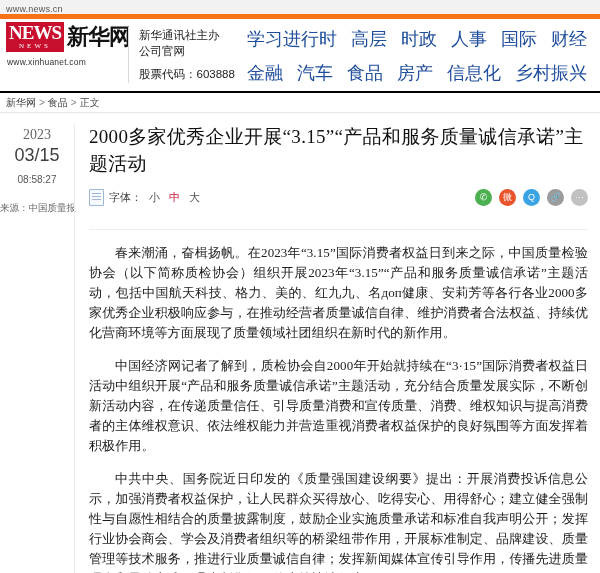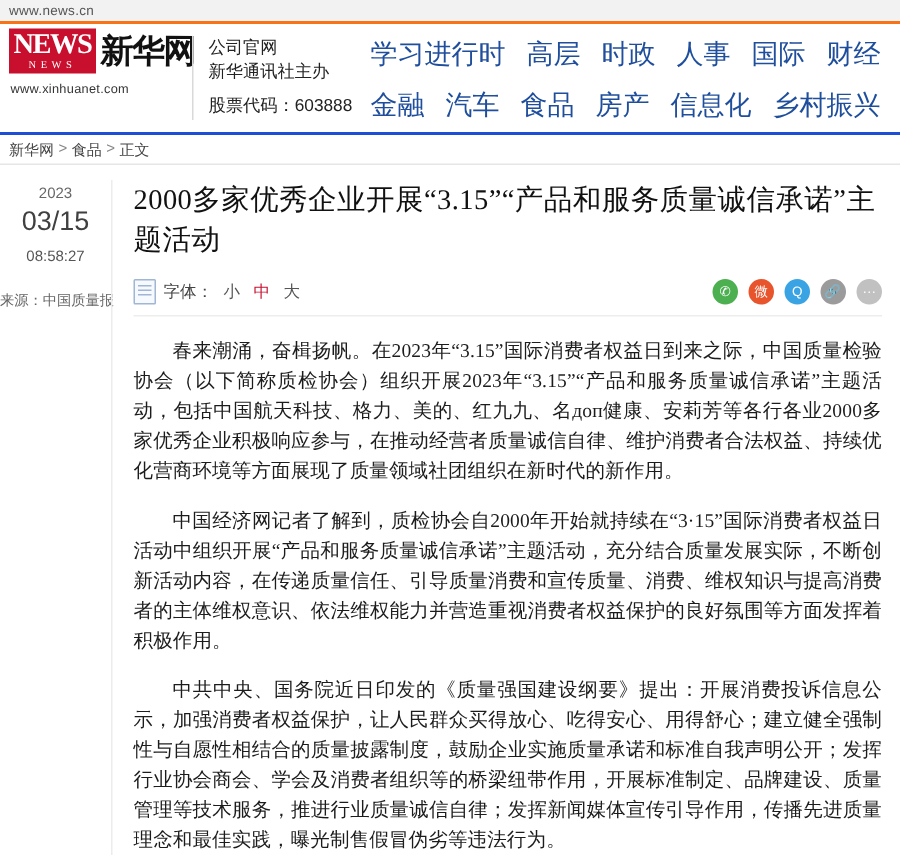--- a/index.html
+++ b/index.html
@@ -18,35 +18,35 @@
     position: relative;
     width: 600px;
     height: 573px;
     background: #fff;
   }
 
   
   .topbar {
     height: 14px;
     background: #f2f2f2;
-    border-bottom: 2px solid #f97316;
+    border-bottom: 5px solid #f97316;
     font-size: 9px;
     color: #555;
     display: flex;
-    align-items: center;
+    align-items: flex-end;
     padding-left: 6px;
     letter-spacing: .2px;
   }
 
   
   .masthead {
     display: flex;
     align-items: stretch;
     height: 72px;
-    border-bottom: 2px solid #1d4ed8;
+    border-bottom: 2px solid #000000;
     background: #fff;
   }
   .logo-block {
     width: 128px;
     padding: 3px 4px 0 6px;
     box-sizing: border-box;
   }
   .logo-row {
     display: flex;
     align-items: center;
@@ -139,22 +139,23 @@
     padding-top: 6px;
   }
   .meta {
     width: 74px;
     text-align: center;
     padding-top: 8px;
     box-sizing: border-box;
     color: #555;
   }
   .meta .year {
-    font-size: 10px;
+    font-size: 14px;
     color: #666;
+    font-family: Liberation Serif, serif;
   }
   .meta .date {
     font-size: 18px;
     color: #404040;
     line-height: 26px;
     margin-top: -1px;
     font-family: "Liberation Sans", sans-serif;
   }
   .meta .time {
     font-size: 10px;
@@ -185,21 +186,21 @@
     color: #111;
     margin: 2px 0 4px 0;
     letter-spacing: .3px;
   }
 
   
   .toolbar {
     display: flex;
     align-items: flex-start;
     margin-top: 12px;
-    padding-bottom: 7px;
+    padding-bottom: 23px;
     border-bottom: 1px solid #ededed;
     font-size: 11px;
     color: #555;
   }
   .tool-left {
     display: flex;
     align-items: center;
     flex: 1;
   }
   .doc-icon {
@@ -284,22 +285,22 @@
           <span class="sub">NEWS</span>
         </div>
         <div class="logo-cn">新华网</div>
       </div>
       <div class="logo-url">www.xinhuanet.com</div>
     </div>
 
     <div class="brandline"></div>
 
     <div class="agency">
+      <div>新华通讯社主办</div>
       <div>公司官网</div>
-      <div>新华通讯社主办</div>
       <div class="code">股票代码：603888</div>
     </div>
 
     <div class="navcols">
       <div class="navrow">
         <span class="item">学习进行时</span>
         <span class="item">高层</span>
         <span class="item">时政</span>
         <span class="item">人事</span>
         <span class="item">国际</span>

